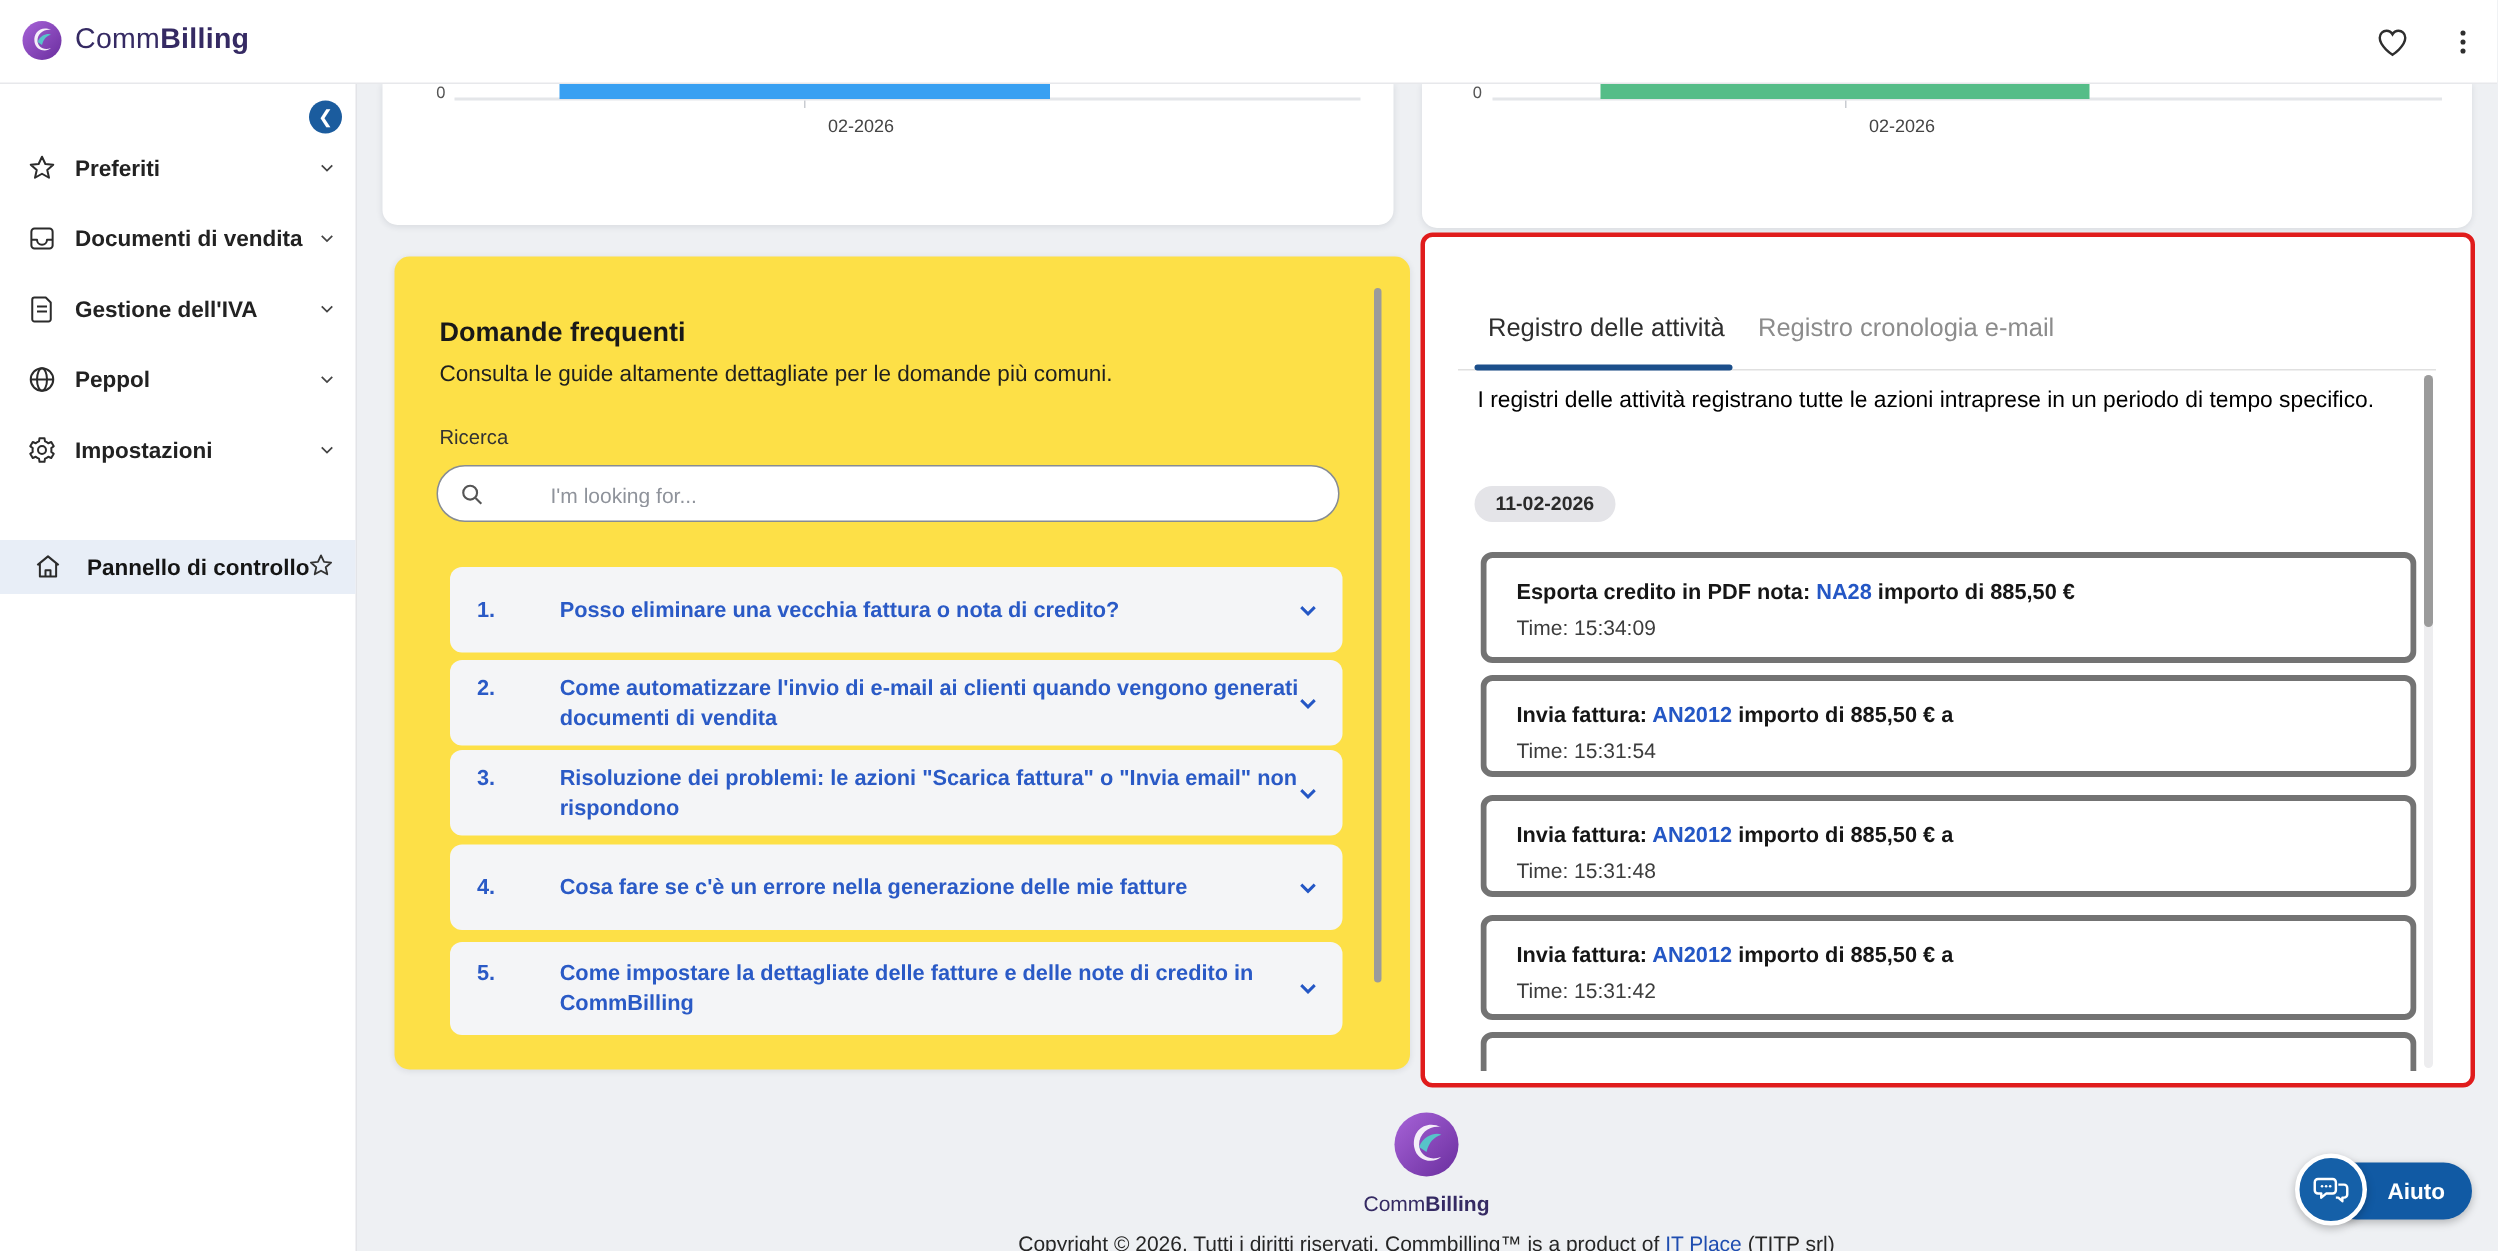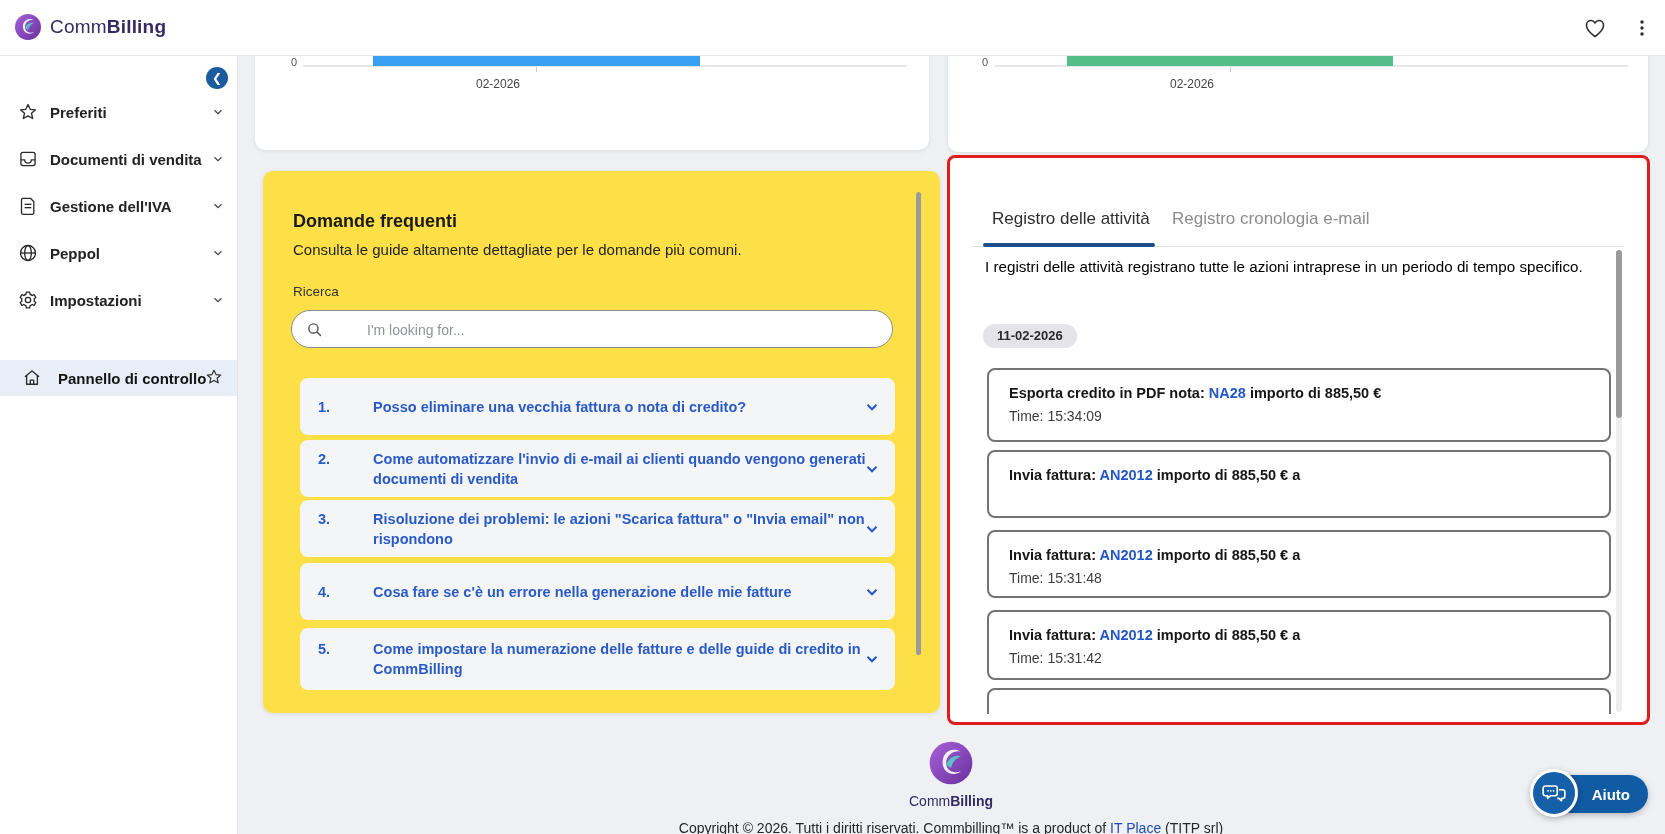--- a/index.html
+++ b/index.html
@@ -29,21 +29,21 @@
   .side-item.active .s-star{position:absolute;right:14px;top:8px;color:#333;}
 
   
   .chart-card{position:absolute;top:55px;background:#fff;border-radius:0 0 10px 10px;box-shadow:0 1px 4px rgba(25,35,60,.10);}
   .chart-left{left:255px;width:674px;height:95px;}
   .chart-right{left:948px;width:700px;height:97px;}
   .axis{position:absolute;top:10px;height:2px;background:#e4e6e9;}
   .ytick{position:absolute;top:0;width:22px;font-size:11px;color:#555;text-align:right;}
   .bar{position:absolute;top:0;height:11px;}
   .xtick{position:absolute;top:12px;width:1px;height:5px;background:#c9ccd1;}
-  .xlabel{position:absolute;top:22px;width:120px;margin-left:-60px;text-align:left;font-size:12px;color:#444;}
+  .xlabel{position:absolute;top:22px;width:120px;margin-left:-60px;text-align:right;font-size:12px;color:#444;}
 
   
   .faq-card{position:absolute;left:263px;top:171px;width:677px;height:542px;background:#fde047;border-radius:10px;box-shadow:0 1px 4px rgba(25,35,60,.10);}
   .faq-title{position:absolute;left:30px;top:40px;font-size:18px;font-weight:700;color:#191919;}
   .faq-sub{position:absolute;left:30px;top:70px;font-size:15px;color:#1f1f1f;}
   .faq-search-label{position:absolute;left:30px;top:113px;font-size:13.5px;color:#333;}
   .faq-search{position:absolute;left:28px;top:139px;width:602px;height:38px;border:1px solid #878c94;border-radius:19px;background:#fff;box-sizing:border-box;}
   .faq-search .sicon{position:absolute;left:14px;top:10px;color:#555;}
   .faq-search input{position:absolute;left:38px;top:4px;width:540px;height:28px;border:none;outline:none;font-size:14px;color:#333;font-family:"Liberation Sans",sans-serif;background:transparent;margin-left:35px;}
   .faq-search input::placeholder{color:#8f939b;}
@@ -57,21 +57,21 @@
   
   .activity{position:absolute;left:947px;top:155px;width:703px;height:570px;background:#fff;border:3px solid #e01c1c;border-radius:8px;box-sizing:border-box;overflow:hidden;}
   .tab{position:absolute;top:51px;font-size:17px;background:none;border:none;padding:0;cursor:pointer;font-family:"Liberation Sans",sans-serif;}
   .tab1{left:42px;color:#2e2e2e;}
   .tab2{left:222px;color:#8c8c8c;}
   .tab-underline{position:absolute;left:33px;top:85px;width:172px;height:4px;background:#1c4f8b;border-radius:2px;}
   .tab-divider{position:absolute;left:22px;top:88px;width:652px;height:1px;background:#e0e0e0;}
   .act-desc{position:absolute;left:35px;top:98px;width:640px;font-size:15.2px;line-height:22px;color:#000000;}
   .date-pill{position:absolute;left:33px;top:166px;height:24px;line-height:24px;padding:0 14px;background:#e4e4e8;border-radius:12px;font-size:13px;font-weight:700;color:#2b2b2b;}
   .entries{position:absolute;left:37px;top:0;width:624px;height:556px;overflow:hidden;}
-  .entry{position:absolute;left:0;width:624px;background:#fff;border:2px solid #737373;border-radius:8px;box-sizing:border-box;padding:15px 20px 0 20px;}
+  .entry{position:absolute;left:0;width:624px;background:#fff;border:4px solid #737373;border-radius:8px;box-sizing:border-box;padding:15px 20px 0 20px;}
   .entry .line1{font-size:14.5px;font-weight:700;color:#161616;}
   .entry .code{color:#2457c5;cursor:pointer;}
   .entry .line2{font-size:14px;color:#3c3c3c;margin-top:7px;}
   .act-track{position:absolute;left:666px;top:92px;width:6px;height:462px;background:#ededef;border-radius:3px;}
   .act-thumb{position:absolute;left:666px;top:92px;width:6px;height:168px;background:#9b9b9b;border-radius:3px;}
 
   
   .footer{position:absolute;left:237px;top:740px;width:1428px;text-align:center;}
   .footer .f-brand{margin-top:3px;font-size:14px;color:#352a63;}
   .footer .f-brand .p1{font-weight:500;}
@@ -290,21 +290,21 @@
         </div>
       <span class="f-chev">
           <svg width="18" height="18" viewBox="0 0 24 24" fill="none" stroke="#2457c5" stroke-width="2.6">
             <polyline points="6 9 12 15 18 9"></polyline>
           </svg>
         </span>
     </div>
     <div class="faq-item" style="top:457px;height:62px;">
       <div class="q">
           <span class="num">5.</span>
-          <span class="txt">Come impostare la numerazione delle fatture e delle guide di credito in CommBilling</span>
+          <span class="txt">Come impostare la dettagliate delle fatture e delle note di credito in CommBilling</span>
         </div>
       <span class="f-chev">
           <svg width="18" height="18" viewBox="0 0 24 24" fill="none" stroke="#2457c5" stroke-width="2.6">
             <polyline points="6 9 12 15 18 9"></polyline>
           </svg>
         </span>
     </div>
 
     <div class="faq-scrollbar"></div>
   </div>
@@ -318,20 +318,21 @@
     <div class="act-desc">I registri delle attività registrano tutte le azioni intraprese in un periodo di tempo specifico.</div>
     <div class="date-pill">11-02-2026</div>
 
     <div class="entries">
       <div class="entry" style="top:210px;height:74px;">
         <div class="line1"><span>Esporta credito in PDF nota:</span> <span class="code">NA28</span> <span>importo di 885,50 €</span></div>
         <div class="line2"><span>Time:</span> <span>15:34:09</span></div>
       </div>
       <div class="entry" style="top:292px;height:68px;">
         <div class="line1"><span>Invia fattura:</span> <span class="code">AN2012</span> <span>importo di 885,50 € a</span></div>
+        <div class="line2"><span>Time:</span> <span>15:31:54</span></div>
       </div>
       <div class="entry" style="top:372px;height:68px;">
         <div class="line1"><span>Invia fattura:</span> <span class="code">AN2012</span> <span>importo di 885,50 € a</span></div>
         <div class="line2"><span>Time:</span> <span>15:31:48</span></div>
       </div>
       <div class="entry" style="top:452px;height:70px;">
         <div class="line1"><span>Invia fattura:</span> <span class="code">AN2012</span> <span>importo di 885,50 € a</span></div>
         <div class="line2"><span>Time:</span> <span>15:31:42</span></div>
       </div>
       <div class="entry" style="top:530px;height:60px;"></div>

